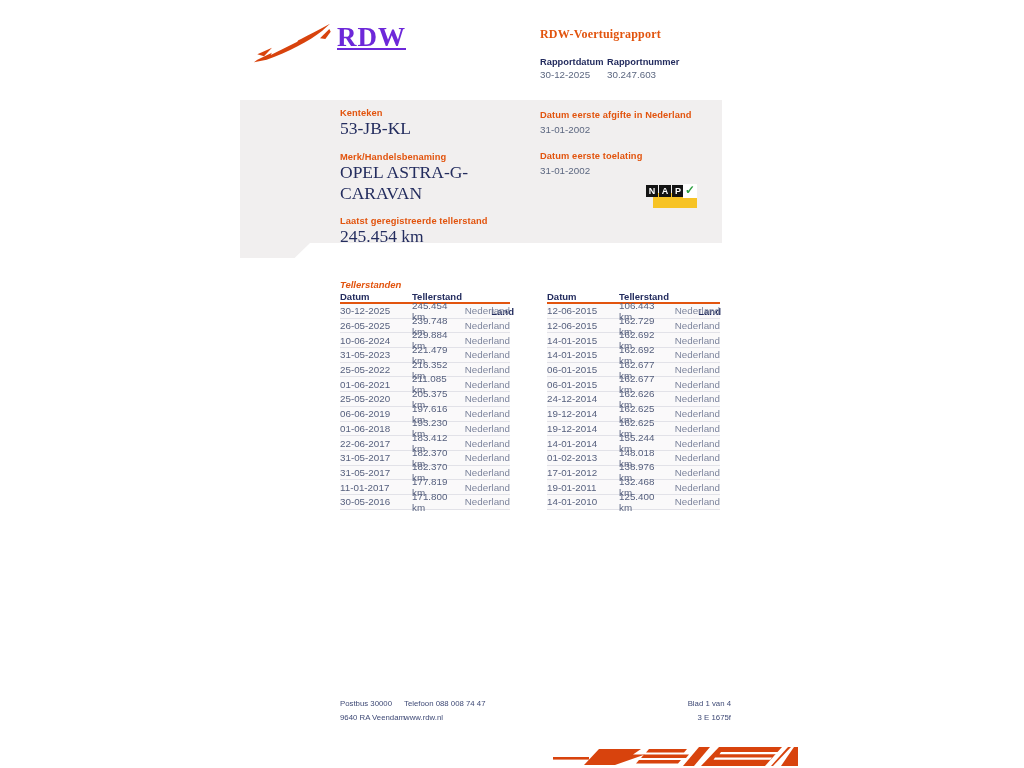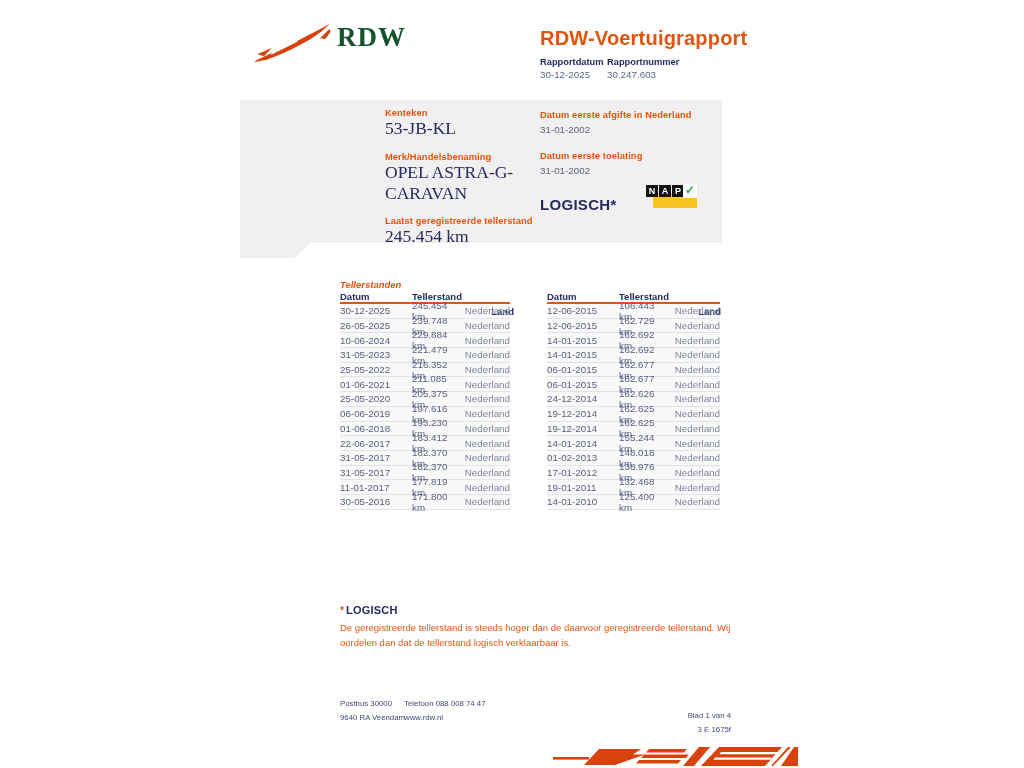--- a/index.html
+++ b/index.html
@@ -3,34 +3,34 @@
 <meta charset="utf-8">
 <style>
   * { margin: 0; padding: 0; box-sizing: border-box; }
   html, body { width: 1024px; height: 768px; background: #ffffff; overflow: hidden;
     font-family: "Liberation Sans", sans-serif; }
   .page { position: absolute; inset: 0; background: #fff; }
 
   
   .logo-wing { position: absolute; left: 252px; top: 22px; width: 80px; height: 42px; }
   .logo-word { position: absolute; left: 337px; top: 22px; font-family: "Liberation Serif", serif;
-    font-size: 27px; font-weight: 600; letter-spacing: 1px; color: #14532d; }
-  .doc-title { position: absolute; left: 540px; top: 27px; font-size: 20px; font-weight: 700;
-    color: #e2540e; letter-spacing: .2px; }
+    font-size: 27px; font-weight: 600; letter-spacing: 1px; color: #6d28d9; text-decoration: underline; }
+  .doc-title { position: absolute; left: 540px; top: 27px; font-size: 12px; font-weight: 700;
+    color: #e2540e; letter-spacing: .2px; font-family: Liberation Serif, serif; }
   .meta-label { position: absolute; font-size: 9.3px; font-weight: 700; color: #232c5e; }
   .meta-value { position: absolute; font-size: 9.8px; color: #5c6780; }
 
   
   .panel { position: absolute; left: 240px; top: 100px; width: 482px; height: 143px; background: #f1efef; }
   .panel-tail { position: absolute; left: 240px; top: 243px; width: 70px; height: 15px; background: #f1efef;
     clip-path: polygon(0 0, 100% 0, 78% 100%, 0 100%); }
   .fld-label { font-size: 9.3px; font-weight: 700; color: #e2540e; letter-spacing: .1px; }
   .fld-serif { font-family: "Liberation Serif", serif; font-size: 17.5px; color: #232c5e; line-height: 21px; }
   .fld-small { font-size: 9.8px; color: #5c6780; }
-  .col-left  { position: absolute; left: 340px; top: 108px; width: 170px; margin-left: 45px; }
+  .col-left  { position: absolute; left: 340px; top: 108px; width: 170px; }
   .col-right { position: absolute; left: 540px; top: 110px; width: 182px; }
   .gap-s { height: 4px; } .gap-m { height: 13px; } .gap-l { height: 12px; }
   .oordeel { font-size: 15px; font-weight: 800; color: #232c5e; line-height: 18px; letter-spacing: .3px; }
 
   
   .nap { position: absolute; left: 646px; top: 184px; width: 52px; height: 26px; }
   .nap-yellow { position: absolute; left: 7px; top: 9px; width: 44px; height: 15px; background: #f7c325; }
   .nap-box { position: absolute; top: 1px; width: 12px; height: 12px; background: #141414; color: #fff;
     font-size: 9px; font-weight: 700; text-align: center; line-height: 12px; }
   .nap-n { left: 0; } .nap-a { left: 13px; } .nap-p { left: 26px; }
@@ -54,21 +54,21 @@
   
   .note { position: absolute; left: 340px; top: 604px; width: 392px; }
   .note-head { font-size: 11px; font-weight: 800; color: #232c5e; letter-spacing: .2px; }
   .note-ast { color: #e2540e; font-size: 10px; font-weight: 800; margin-right: 2px; }
   .note-body { margin-top: 5px; font-size: 9.5px; line-height: 14.5px; color: #e0570f; }
 
   
   .footer { position: absolute; left: 340px; top: 699px; width: 391px; font-size: 7.8px; color: #3f4a76; }
   .f-row { position: relative; height: 14px; }
   .f-c1 { position: absolute; left: 0; } .f-c2 { position: absolute; left: 64px; }
-  .f-c3 { position: absolute; right: 0; text-align: right; margin-top: 12px; }
+  .f-c3 { position: absolute; right: 0; text-align: right; }
 
   .bottom-art { position: absolute; left: 553px; top: 745px; width: 245px; height: 23px; }
 </style>
 </head>
 <body>
 
 <div class="page">
 
   <svg class="logo-wing" viewBox="0 0 120 60">
     <g fill="#d8430d">
@@ -102,21 +102,20 @@
 
   <div class="col-right">
     <div class="fld-label">Datum eerste afgifte in Nederland</div>
     <div class="gap-s"></div>
     <div class="fld-small">31-01-2002</div>
     <div style="height:16px;"></div>
     <div class="fld-label">Datum eerste toelating</div>
     <div class="gap-s"></div>
     <div class="fld-small">31-01-2002</div>
     <div style="height:20px;"></div>
-    <div class="oordeel">LOGISCH*</div>
   </div>
 
   <div class="nap">
     <div class="nap-yellow"></div>
     <div class="nap-box nap-n">N</div>
     <div class="nap-box nap-a">A</div>
     <div class="nap-box nap-p">P</div>
     <div class="nap-check">✓</div>
   </div>
 
@@ -275,24 +274,20 @@
           <span class="tcell c2">Nederland</span>
         </div>
         <div class="trow">
           <span class="tcell c0">14-01-2010</span>
           <span class="tcell c1">125.400 km</span>
           <span class="tcell c2">Nederland</span>
         </div>
       </div>
   </div>
 
-  <div class="note">
-    <div class="note-head"><span class="note-ast">*</span><span>LOGISCH</span></div>
-    <div class="note-body">De geregistreerde tellerstand is steeds hoger dan de daarvoor geregistreerde tellerstand. Wij oordelen dan dat de tellerstand logisch verklaarbaar is.</div>
-  </div>
 
   <div class="footer">
     <div class="f-row">
       <span class="f-c1">Postbus 30000</span>
       <span class="f-c2">Telefoon 088 008 74 47</span>
       <span class="f-c3">Blad 1 van 4</span>
     </div>
     <div class="f-row">
       <span class="f-c1">9640 RA Veendam</span>
       <span class="f-c2">www.rdw.nl</span>

